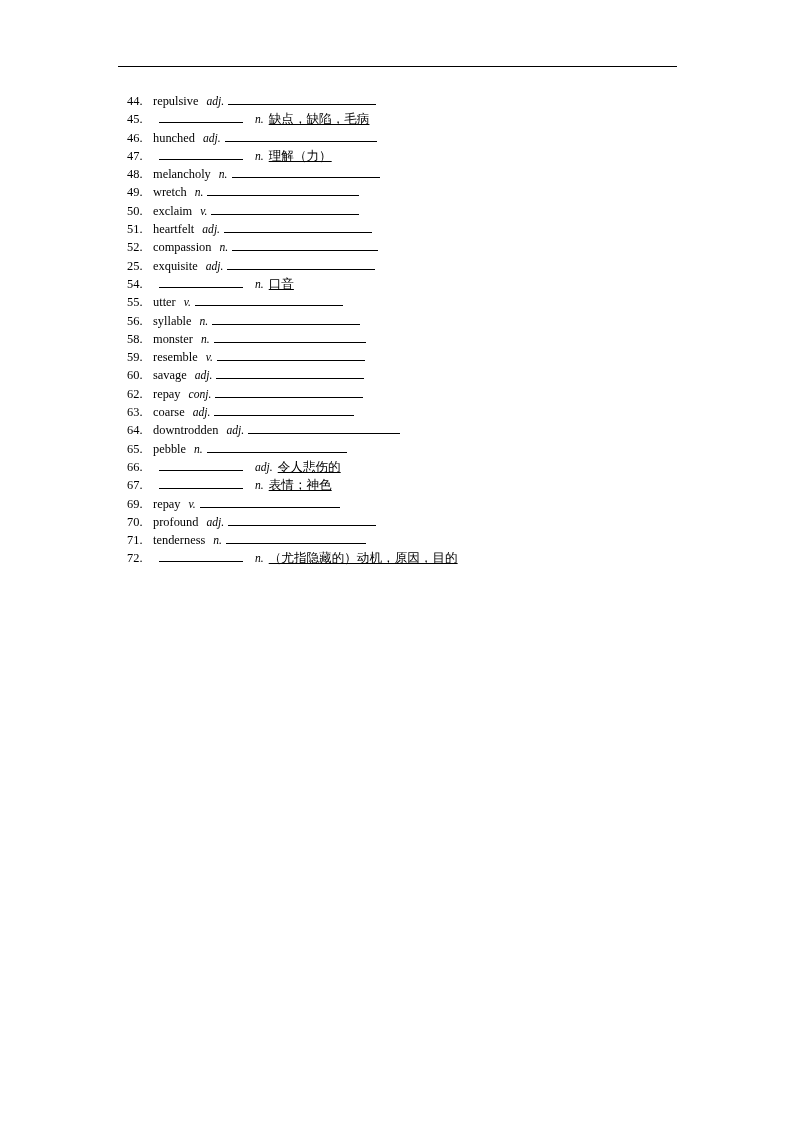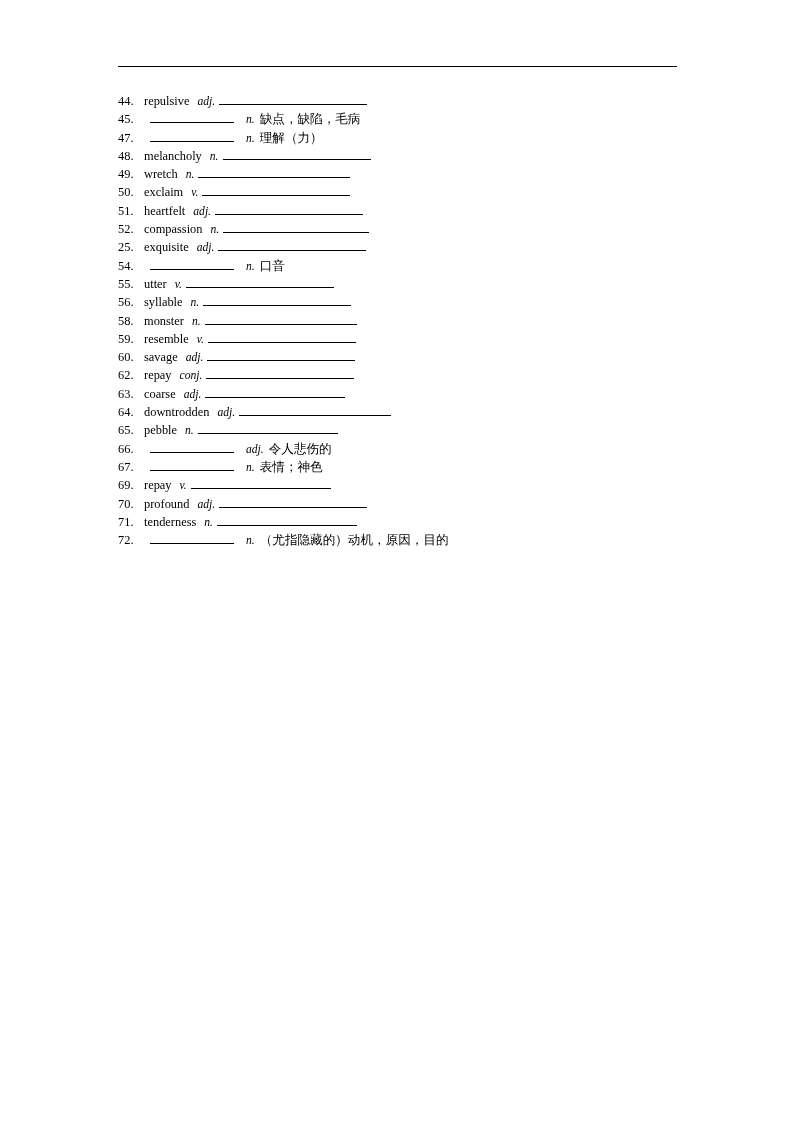--- a/index.html
+++ b/index.html
@@ -26,21 +26,21 @@
     position: absolute;
     left: 118px;
     top: 66px;
     width: 559px;
     height: 0;
     border-top: 1.6px solid #000;
   }
 
   .vocab-list {
     position: absolute;
-    left: 118px;
+    left: 127px;
     top: 92px;
     width: 600px;
   }
 
   .vocab-row {
     position: relative;
     height: 18.3px;
     line-height: 18.3px;
     white-space: nowrap;
     font-size: 12.4px;
@@ -82,30 +82,31 @@
   }
 
   
   .row-word .word { margin-left: 0; }
   .row-word .pos  { margin-left: 8px; }
   .row-word .blank{ margin-left: 4px; }
 
   
   .row-blank .blank-lead { margin-left: 6px; width: 84px; }
   .row-blank .pos  { margin-left: 12px; }
-  .row-blank .cn   { margin-left: 5px; }
+  .row-blank .cn   { margin-left: 5px; text-decoration: underline; }
 </style>
 </head>
 <body>
 
 <div class="page">
   <div class="header-rule"></div>
   <div class="vocab-list">
       <div class="vocab-row row-word"><span class="num">44.</span><span class="word">repulsive</span><span class="pos">adj.</span><span class="blank" style="width: 148px;"></span></div>
       <div class="vocab-row row-blank"><span class="num">45.</span><span class="blank blank-lead" style="width: 84px;"></span><span class="pos">n.</span><span class="cn">缺点，缺陷，毛病</span></div>
+      <div class="vocab-row row-word"><span class="num">46.</span><span class="word">hunched</span><span class="pos">adj.</span><span class="blank" style="width: 152px;"></span></div>
       <div class="vocab-row row-blank"><span class="num">47.</span><span class="blank blank-lead" style="width: 84px;"></span><span class="pos">n.</span><span class="cn">理解（力）</span></div>
       <div class="vocab-row row-word"><span class="num">48.</span><span class="word">melancholy</span><span class="pos">n.</span><span class="blank" style="width: 148px;"></span></div>
       <div class="vocab-row row-word"><span class="num">49.</span><span class="word">wretch</span><span class="pos">n.</span><span class="blank" style="width: 152px;"></span></div>
       <div class="vocab-row row-word"><span class="num">50.</span><span class="word">exclaim</span><span class="pos">v.</span><span class="blank" style="width: 148px;"></span></div>
       <div class="vocab-row row-word"><span class="num">51.</span><span class="word">heartfelt</span><span class="pos">adj.</span><span class="blank" style="width: 148px;"></span></div>
       <div class="vocab-row row-word"><span class="num">52.</span><span class="word">compassion</span><span class="pos">n.</span><span class="blank" style="width: 146px;"></span></div>
       <div class="vocab-row row-word"><span class="num">25.</span><span class="word">exquisite</span><span class="pos">adj.</span><span class="blank" style="width: 148px;"></span></div>
       <div class="vocab-row row-blank"><span class="num">54.</span><span class="blank blank-lead" style="width: 84px;"></span><span class="pos">n.</span><span class="cn">口音</span></div>
       <div class="vocab-row row-word"><span class="num">55.</span><span class="word">utter</span><span class="pos">v.</span><span class="blank" style="width: 148px;"></span></div>
       <div class="vocab-row row-word"><span class="num">56.</span><span class="word">syllable</span><span class="pos">n.</span><span class="blank" style="width: 148px;"></span></div>

